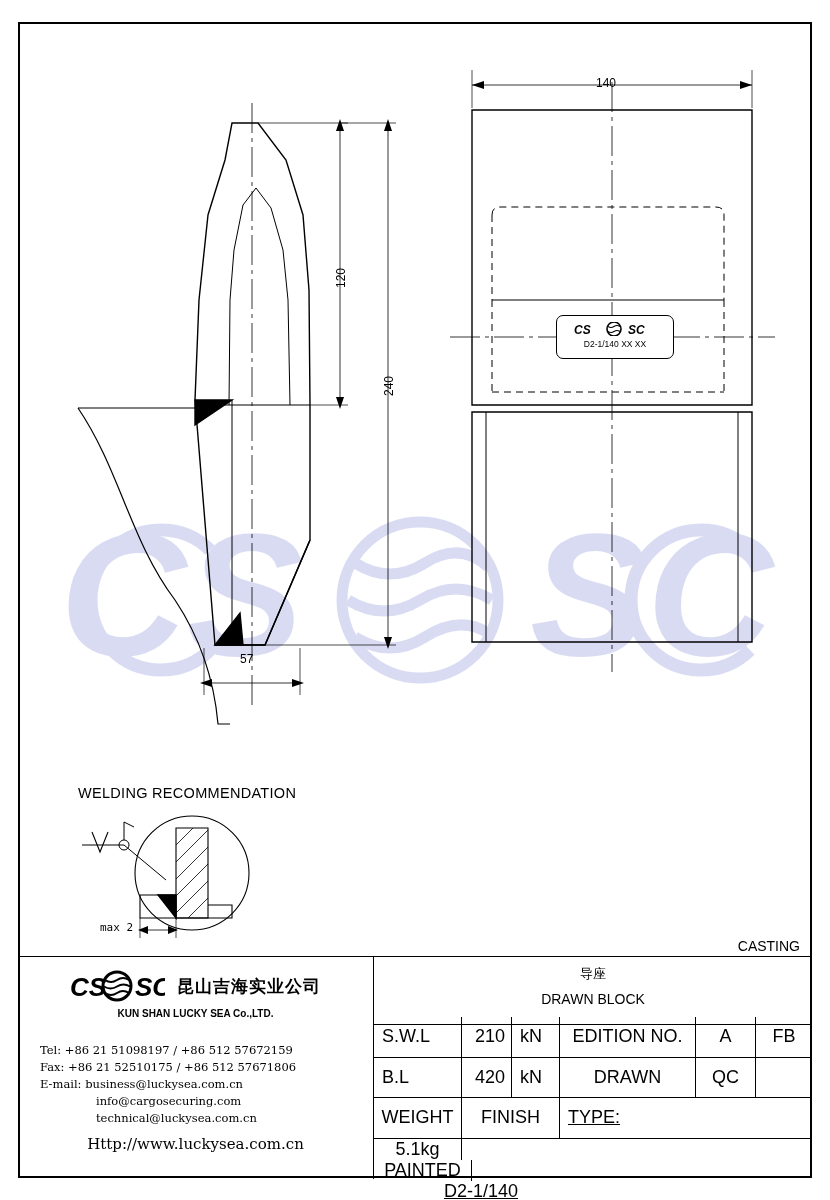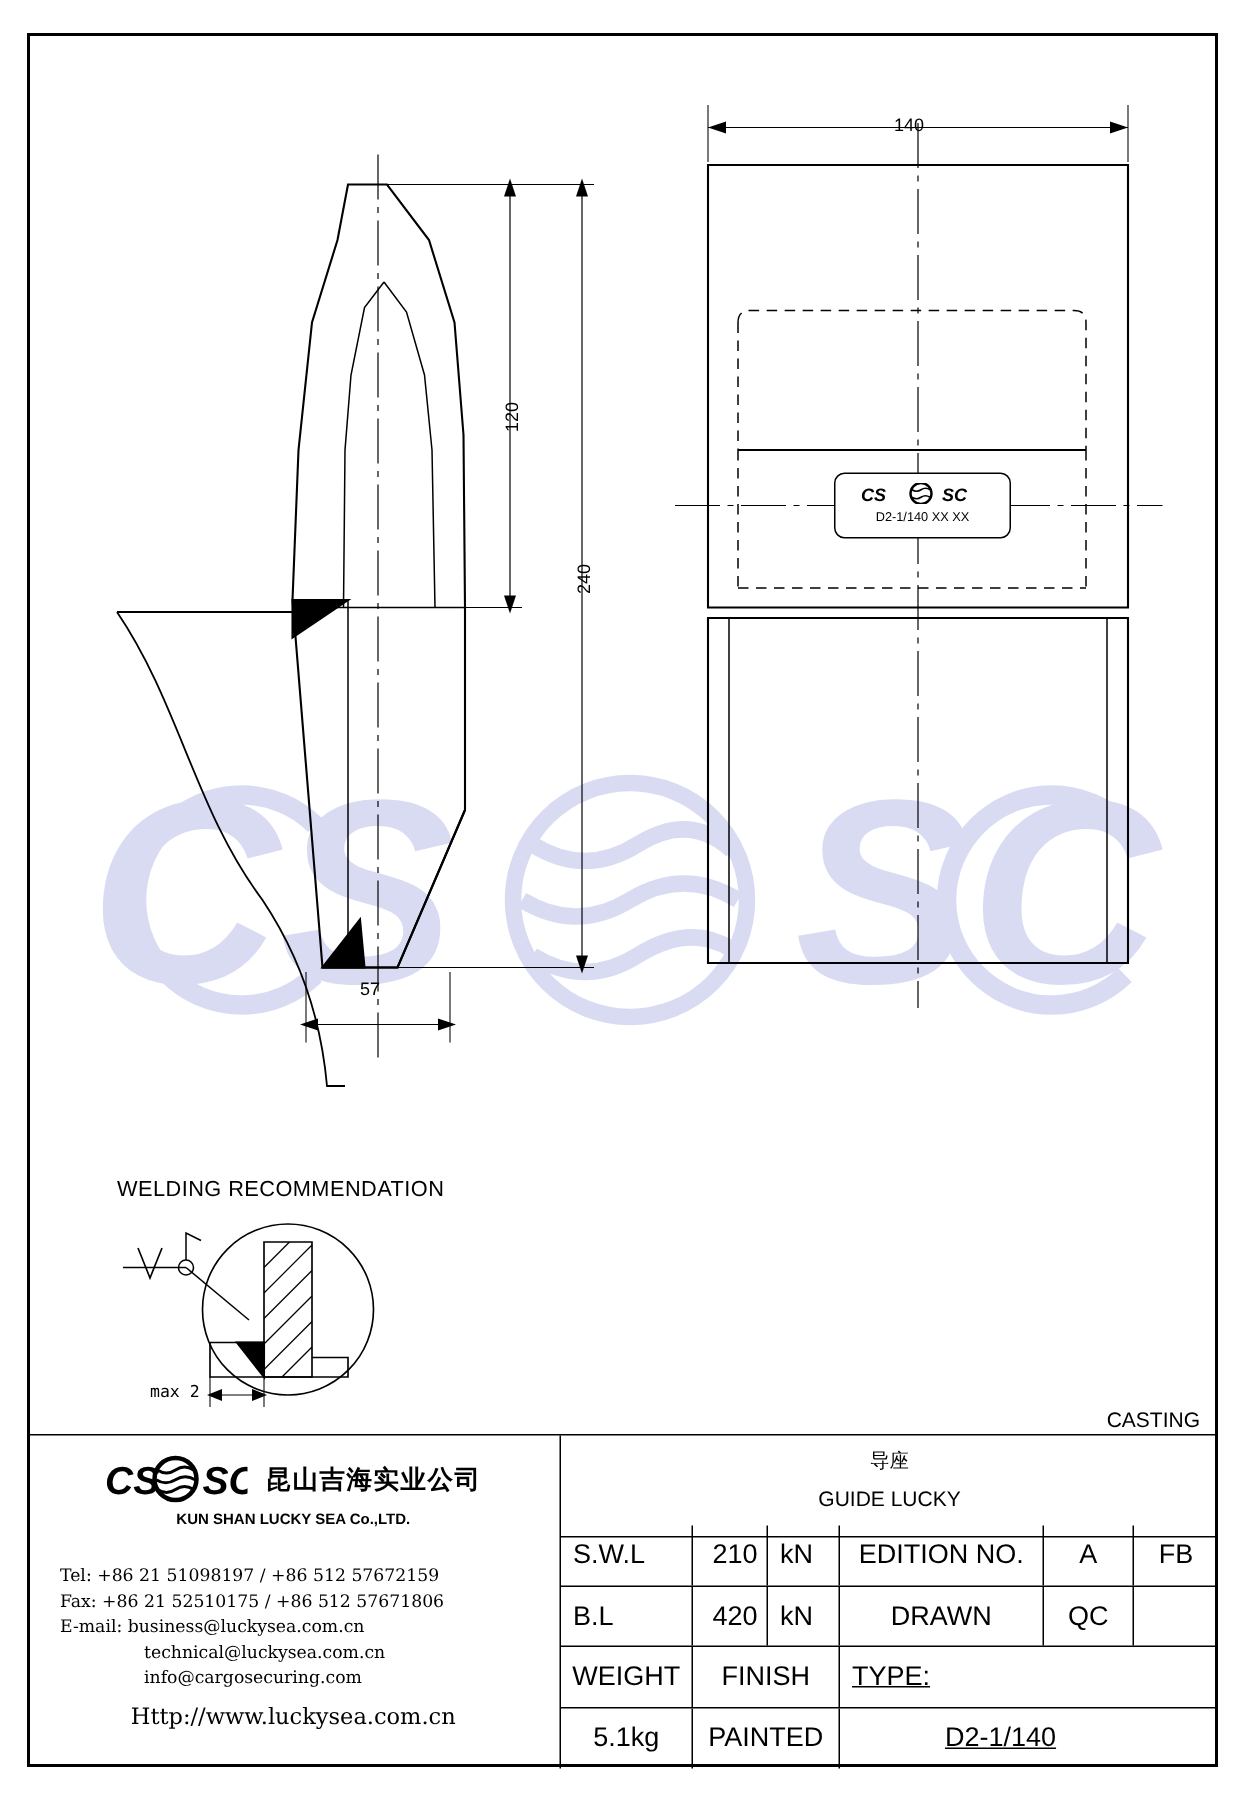--- a/index.html
+++ b/index.html
@@ -154,21 +154,21 @@
     font-size: 14px;
     margin-top: 8px;
   }
   .grid { position: absolute; left: 0; top: 60px; width: 438px; height: 162px; }
   .grow {
     display: flex;
     height: 40.5px;
     border-bottom: 1.2px solid #000;
     box-sizing: border-box;
   }
-  .grow:last-child { border-bottom: none; }
+  .grow:last-child { border-bottom: none; flex-direction: column; }
   .cell {
     display: flex;
     align-items: center;
     font-size: 18px;
     box-sizing: border-box;
     border-right: 1.2px solid #000;
     padding-left: 8px;
   }
   .cell.center { justify-content: center; padding-left: 0; }
   .cell.last { border-right: none; }
@@ -327,30 +327,30 @@
           <path d="M35 11 q6 4 12 0 q6 -4 12 0 M34 17.5 q6.5 4 13 0 q6.5 -4 13 0 M35 24 q6 4 12 0 q6 -4 12 0" fill="none" stroke="#000" stroke-width="2"></path>
           <text x="65" y="27" font-family="Liberation Sans, sans-serif" font-size="26" font-style="italic" font-weight="bold" fill="#000">SC</text>
         </svg>
         <div class="company-cn">昆山吉海实业公司</div>
       </div>
       <div class="company-en">KUN SHAN LUCKY SEA Co.,LTD.</div>
       <div class="contact">
         <div>Tel:  +86 21    51098197  / +86 512   57672159</div>
         <div>Fax:  +86 21    52510175  / +86 512   57671806</div>
         <div>E-mail:  business@luckysea.com.cn</div>
+        <span class="ind">info@cargosecuring.com</span>
         <span class="ind">technical@luckysea.com.cn</span>
-        <span class="ind">info@cargosecuring.com</span>
       </div>
       <div class="website">Http://www.luckysea.com.cn</div>
     </div>
 
     <div class="tb-right">
       <div class="tb-name">
         <div class="cn">导座</div>
-        <div class="en">GUIDE LUCKY</div>
+        <div class="en">DRAWN BLOCK</div>
       </div>
       <div class="grid">
 
         <div class="grow">
           <div class="cell c-label">S.W.L</div>
           <div class="cell c-val">210</div>
           <div class="cell c-unit">kN</div>
           <div class="cell c-mid center">EDITION NO.</div>
           <div class="cell c-small center">A</div>
           <div class="cell c-fb center last" style="border-bottom:none;">FB</div>

